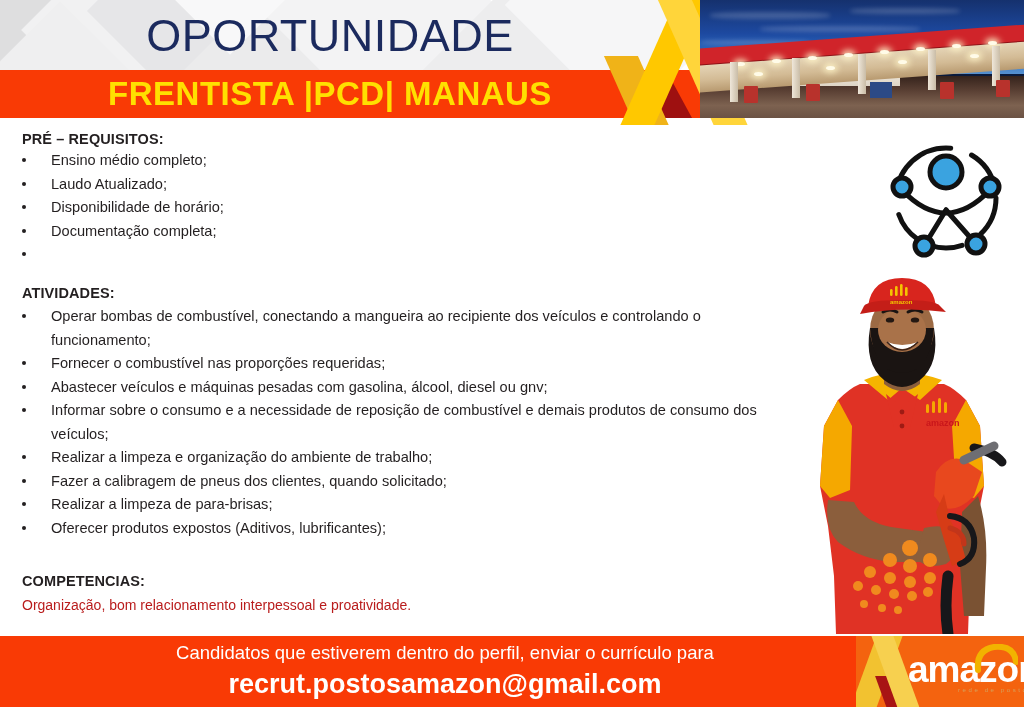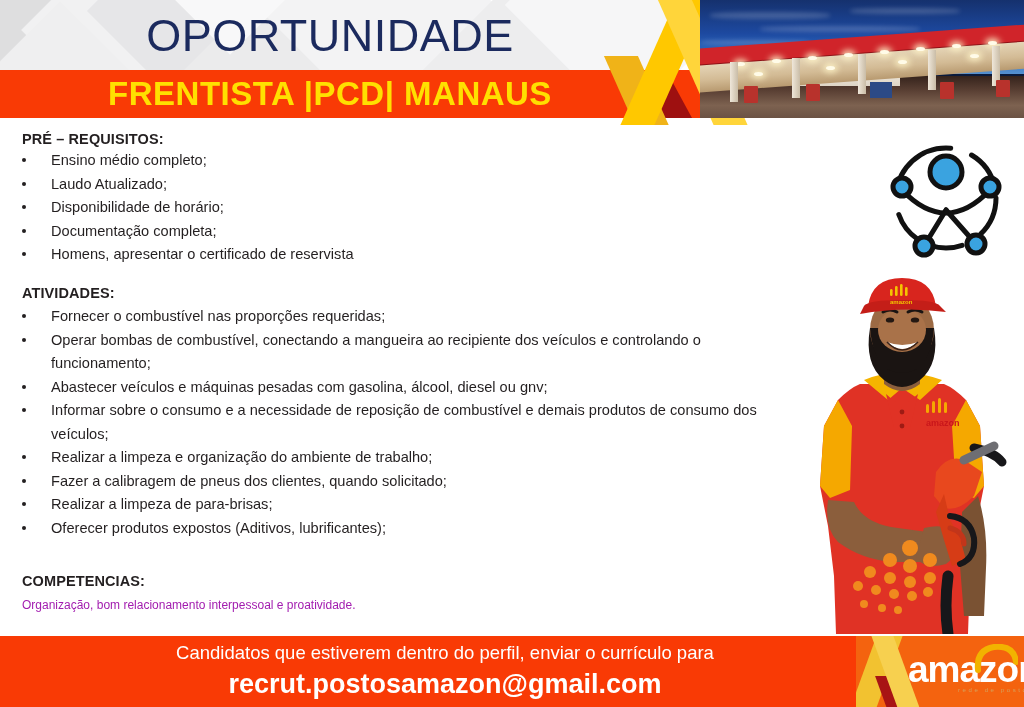--- a/index.html
+++ b/index.html
@@ -266,22 +266,22 @@
     position: absolute;
     left: 22px;
     top: 9px;
     width: 4px; height: 4px;
     border-radius: 50%;
     background: #231f20;
   }
   .bullet-list li.bold-item { font-weight: normal; }
   .plain-line {
     position: absolute;
-    color: #a21caf;
-    font-size: 12px;
+    color: #b91c1c;
+    font-size: 14px;
     line-height: 23px;
   }
 
   
   .inclusion-icon {
     position: absolute;
     left: 880px; top: 132px;
     width: 132px; height: 132px;
   }
 
@@ -443,27 +443,27 @@
   </div>
 
   <div class="content">
 
     <div class="section-head" style="left:22px; top:6px;">PRÉ – REQUISITOS:</div>
     <ul class="bullet-list" style="left:0; top:24px; width:780px;">
       <li><span class="dot"></span><span>Ensino médio completo;</span></li>
       <li class="bold-item"><span class="dot"></span><span>Laudo Atualizado;</span></li>
       <li><span class="dot"></span><span>Disponibilidade de horário;</span></li>
       <li><span class="dot"></span><span>Documentação completa;</span></li>
-      <li><span class="dot"></span><span>Homens, apresentar o certificado de reservista</span></li>
+      <li><span class="dot"></span></li>
     </ul>
 
     <div class="section-head" style="left:22px; top:160px;">ATIVIDADES:</div>
     <ul class="bullet-list" style="left:0; top:180px; width:800px;">
+      <li><span class="dot"></span><span>Operar bombas de combustível, conectando a mangueira ao recipiente dos veículos e controlando o funcionamento;</span></li>
       <li><span class="dot"></span><span>Fornecer o combustível nas proporções requeridas;</span></li>
-      <li><span class="dot"></span><span>Operar bombas de combustível, conectando a mangueira ao recipiente dos veículos e controlando o funcionamento;</span></li>
       <li><span class="dot"></span><span>Abastecer veículos e máquinas pesadas com gasolina, álcool, diesel ou gnv;</span></li>
       <li><span class="dot"></span><span>Informar sobre o consumo e a necessidade de reposição de combustível e demais produtos de consumo dos veículos;</span></li>
       <li><span class="dot"></span><span>Realizar a limpeza e organização do ambiente de trabalho;</span></li>
       <li><span class="dot"></span><span>Fazer a calibragem de pneus dos clientes, quando solicitado;</span></li>
       <li><span class="dot"></span><span>Realizar a limpeza de para-brisas;</span></li>
       <li><span class="dot"></span><span>Oferecer produtos expostos (Aditivos, lubrificantes);</span></li>
     </ul>
 
     <div class="section-head" style="left:22px; top:448px;">COMPETENCIAS:</div>
     <div class="plain-line" style="left:22px; top:469px;">Organização, bom relacionamento interpessoal e proatividade.</div>

